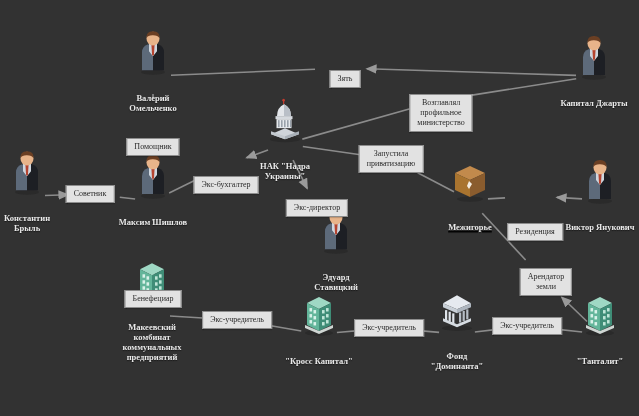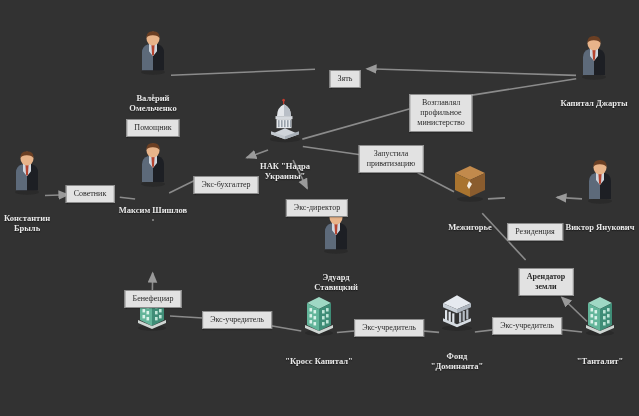--- a/index.html
+++ b/index.html
@@ -138,21 +138,21 @@
             <path d="M12 40 L12 22 Q12 16 18 14 L23 15 L23 40 Z" fill="#5d6a7a"></path>
             <path d="M19 13 L23 15 L27 13 L27 21 L23 26 L19 21 Z" fill="#cfd6de"></path>
             <path d="M21.4 14 L24.6 14 L24 24 L23 26 L22 24 Z" fill="#b5432f"></path>
             <ellipse cx="23" cy="8.5" rx="6.5" ry="6.8" fill="#e8b48a"></ellipse>
             <path d="M16.5 8 Q16 1 23 1 Q30 1 29.5 8 Q28 5.5 23 5.2 Q18 5 16.5 8 Z" fill="#6b3f23"></path>
           </svg>
         </span>
         <div class="node-label">Константин
 Брыль</div>
       </div>
-      <div class="node" style="left: 153px; top: 179px;">
+      <div class="node" style="left: 153px; top: 191px;">
         <span>
           <svg class="node-icon" viewBox="0 0 46 46">
             <ellipse cx="23" cy="42" rx="12" ry="2.6" fill="#2a2a2a"></ellipse>
             <path d="M12 40 L12 22 Q12 16 18 14 L28 14 Q34 16 34 22 L34 40 Z" fill="#1d1f24"></path>
             <path d="M12 40 L12 22 Q12 16 18 14 L23 15 L23 40 Z" fill="#5d6a7a"></path>
             <path d="M19 13 L23 15 L27 13 L27 21 L23 26 L19 21 Z" fill="#cfd6de"></path>
             <path d="M21.4 14 L24.6 14 L24 24 L23 26 L22 24 Z" fill="#b5432f"></path>
             <ellipse cx="23" cy="8.5" rx="6.5" ry="6.8" fill="#e8b48a"></ellipse>
             <path d="M16.5 8 Q16 1 23 1 Q30 1 29.5 8 Q28 5.5 23 5.2 Q18 5 16.5 8 Z" fill="#6b3f23"></path>
           </svg>
@@ -192,21 +192,21 @@
             <path d="M12 40 L12 22 Q12 16 18 14 L23 15 L23 40 Z" fill="#5d6a7a"></path>
             <path d="M19 13 L23 15 L27 13 L27 21 L23 26 L19 21 Z" fill="#cfd6de"></path>
             <path d="M21.4 14 L24.6 14 L24 24 L23 26 L22 24 Z" fill="#b5432f"></path>
             <ellipse cx="23" cy="8.5" rx="6.5" ry="6.8" fill="#e8b48a"></ellipse>
             <path d="M16.5 8 Q16 1 23 1 Q30 1 29.5 8 Q28 5.5 23 5.2 Q18 5 16.5 8 Z" fill="#6b3f23"></path>
           </svg>
         </span>
         <div class="node-label">Эдуард
 Ставицкий</div>
       </div>
-      <div class="node" style="left: 470px; top: 196px;">
+      <div class="node" style="left: 470px; top: 196px; text-decoration: underline;">
         <span>
           <svg class="node-icon" viewBox="0 0 46 46">
             <ellipse cx="23" cy="40" rx="13" ry="2.6" fill="#2a2a2a"></ellipse>
             <path d="M23 7 L38 14 L23 21 L8 14 Z" fill="#c28a4c"></path>
             <path d="M23 21 L38 14 L38 31 L23 38 Z" fill="#8a5c2e"></path>
             <path d="M23 21 L8 14 L8 31 L23 38 Z" fill="#a9742f"></path>
             <path d="M22 22 L25 25 L22 30 L20 27 Z" fill="#f3ece0"></path>
           </svg>
         </span>
         <div class="node-label">Межигорье</div>
@@ -244,20 +244,24 @@
               <rect x="26" y="17" width="2.6" height="3.4"></rect>
               <rect x="30" y="15" width="2.6" height="3.4"></rect>
               <rect x="26" y="23" width="2.6" height="3.4"></rect>
               <rect x="30" y="21" width="2.6" height="3.4"></rect>
               <rect x="26" y="29" width="2.6" height="3.4"></rect>
               <rect x="30" y="27" width="2.6" height="3.4"></rect>
             </g>
             <path d="M23 38 L37 32 L37 35 L23 41 L9 35 L9 32 Z" fill="#cfd6d3"></path>
           </svg>
         </span>
+        <div class="node-label">Макеевский
+комбинат
+коммунальных
+предприятий</div>
       </div>
       <div class="node" style="left: 319px; top: 330px;">
         <span>
           <svg class="node-icon" viewBox="0 0 46 46">
             <ellipse cx="23" cy="40" rx="14" ry="2.8" fill="#2a2a2a"></ellipse>
             <path d="M23 4 L35 10 L23 16 L11 10 Z" fill="#9fd8c4"></path>
             <path d="M23 16 L35 10 L35 32 L23 38 Z" fill="#3f8d77"></path>
             <path d="M23 16 L11 10 L11 32 L23 38 Z" fill="#63b59a"></path>
             <g fill="#d9f2e9">
               <rect x="13.5" y="15" width="2.6" height="3.4"></rect>
@@ -327,31 +331,31 @@
               <rect x="30" y="27" width="2.6" height="3.4"></rect>
             </g>
             <path d="M23 38 L37 32 L37 35 L23 41 L9 35 L9 32 Z" fill="#cfd6d3"></path>
           </svg>
         </span>
         <div class="node-label">"Танталит"</div>
       </div>
     </div>
   <div id="label-layer">
       <div class="edge-label" style="left: 345px; top: 79px;">Зять</div>
-      <div class="edge-label" style="left: 153px; top: 128px;">Помощник</div>
+      <div class="edge-label" style="left: 153px; top: 147px;">Помощник</div>
       <div class="edge-label" style="left: 90px; top: 194px;">Советник</div>
       <div class="edge-label" style="left: 226px; top: 165px; margin-top: 20px;">Экс-бухгалтер</div>
       <div class="edge-label" style="left: 153px; top: 251px; margin-top: 48px;">Бенефециар</div>
       <div class="edge-label" style="left: 317px; top: 208px; font-family: Liberation Serif, serif;">Экс-директор</div>
       <div class="edge-label" style="left: 441px; top: 100px; margin-top: 13px;">Возглавлял
 профильное
 министерство</div>
       <div class="edge-label" style="left: 391px; top: 159px;">Запустила
 приватизацию</div>
       <div class="edge-label" style="left: 535px; top: 196px; margin-top: 36px;">Резиденция</div>
-      <div class="edge-label" style="left: 546px; top: 282px; font-weight: bold;">Арендатор
+      <div class="edge-label" style="left: 546px; top: 282px;">Арендатор
 земли</div>
       <div class="edge-label" style="left: 237px; top: 320px;">Экс-учредитель</div>
       <div class="edge-label" style="left: 389px; top: 328px;">Экс-учредитель</div>
       <div class="edge-label" style="left: 527px; top: 326px;">Экс-учредитель</div>
     </div>
 
 </div>
 
 </body></html>

